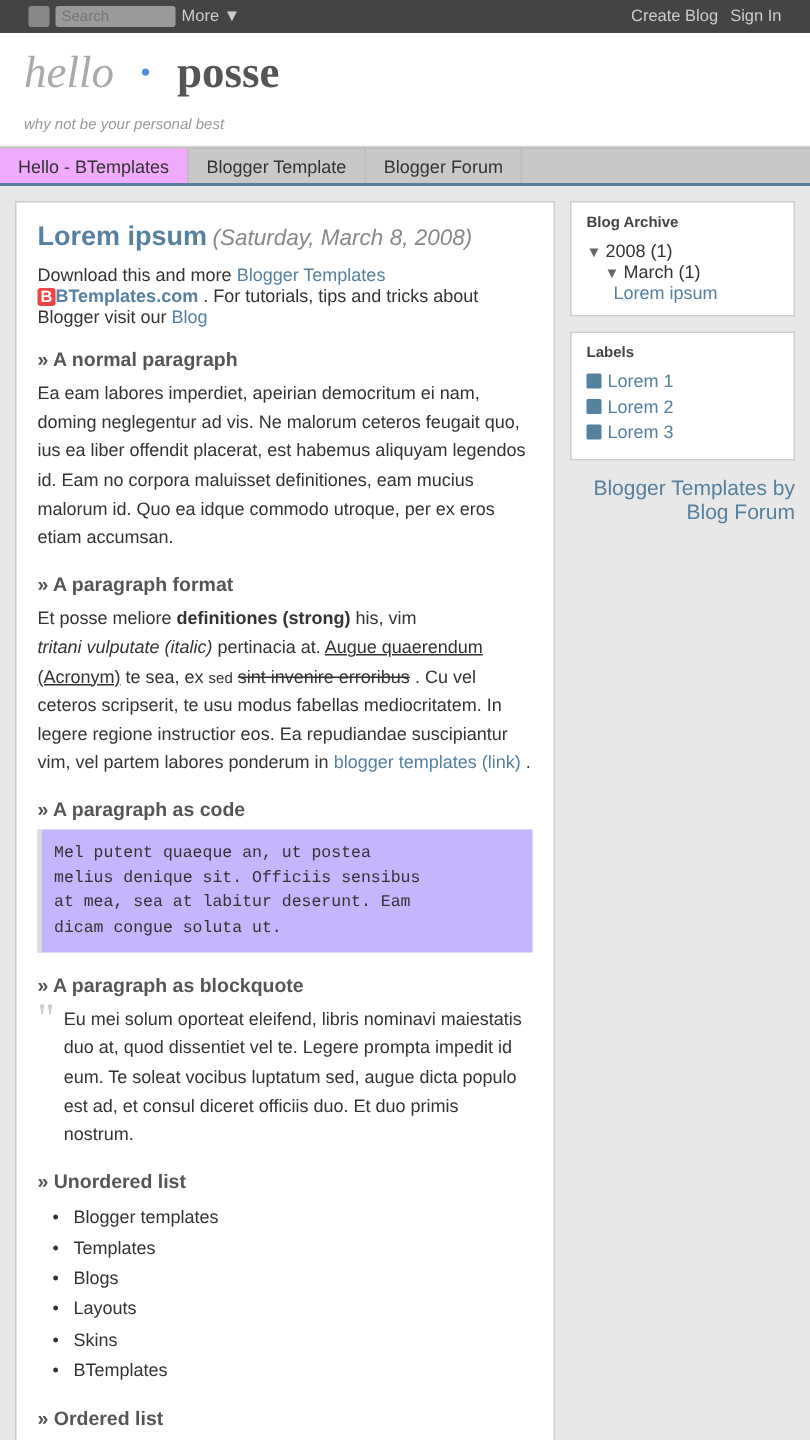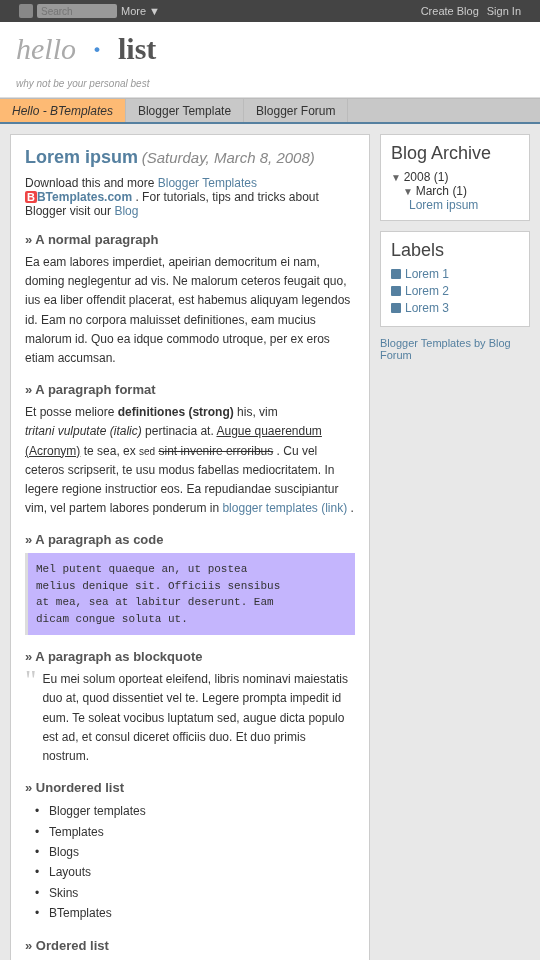--- a/index.html
+++ b/index.html
@@ -84,22 +84,21 @@
       padding: 0 12px;
       font-size: 12px;
       color: #333;
       display: flex;
       align-items: center;
       cursor: pointer;
       border-right: 1px solid #bbb;
       text-decoration: none;
     }
     .nav-item:hover, .nav-item.active {
-      background: #fdba74;
-      font-style: italic;
+      background: #f0abfc;
     }
 
     
     #main-layout {
       display: flex;
       gap: 0;
       padding: 10px;
       background: #e8e8e8;
     }
 
@@ -119,22 +118,22 @@
     }
 
     
     .sidebar-section {
       background: #fff;
       border: 1px solid #ccc;
       margin-bottom: 10px;
       padding: 8px 10px;
     }
     .sidebar-section-title {
-      font-size: 18px;
-      font-weight: normal;
+      font-size: 10px;
+      font-weight: bold;
       color: #444;
       margin-bottom: 6px;
     }
     .archive-year {
       font-size: 12px;
       color: #333;
     }
     .archive-triangle {
       color: #666;
       font-size: 10px;
@@ -168,23 +167,23 @@
     .label-icon {
       width: 10px;
       height: 10px;
       background: #5580a0;
       border-radius: 1px;
       flex-shrink: 0;
     }
 
     
     .blogger-templates-link {
-      font-size: 11px;
-      color: #5580a0;
-      text-align: left;
+      font-size: 14px;
+      color: #5580a0;
+      text-align: right;
       margin-top: 4px;
     }
     .blogger-templates-link a {
       color: #5580a0;
     }
 
     
     .post-title {
       font-size: 18px;
       font-weight: bold;
@@ -333,21 +332,21 @@
     <a class="top-bar-link">Sign In</a>
   </div>
 </div>
 
 <div id="header">
   <div class="logo-svg-area">
     <div class="logo-main">
       <div style="display:flex;align-items:baseline;gap:16px;">
         <span style="font-family:Georgia,serif;font-size:30px;color:#aaa;font-style:italic;">hello</span>
         <span style="font-family:Georgia,serif;font-size:30px;color:#4a90d9;font-weight:bold;">·</span>
-        <span style="font-family:Georgia,serif;font-size:30px;color:#555;font-weight:bold;">list</span>
+        <span style="font-family:Georgia,serif;font-size:30px;color:#555;font-weight:bold;">posse</span>
       </div>
       <div id="logo-subtitle">why not be your personal best</div>
     </div>
   </div>
 </div>
 
 <div id="navbar">
   <a class="nav-item active">Hello - BTemplates</a>
   <a class="nav-item">Blogger Template</a>
   <a class="nav-item">Blogger Forum</a>

